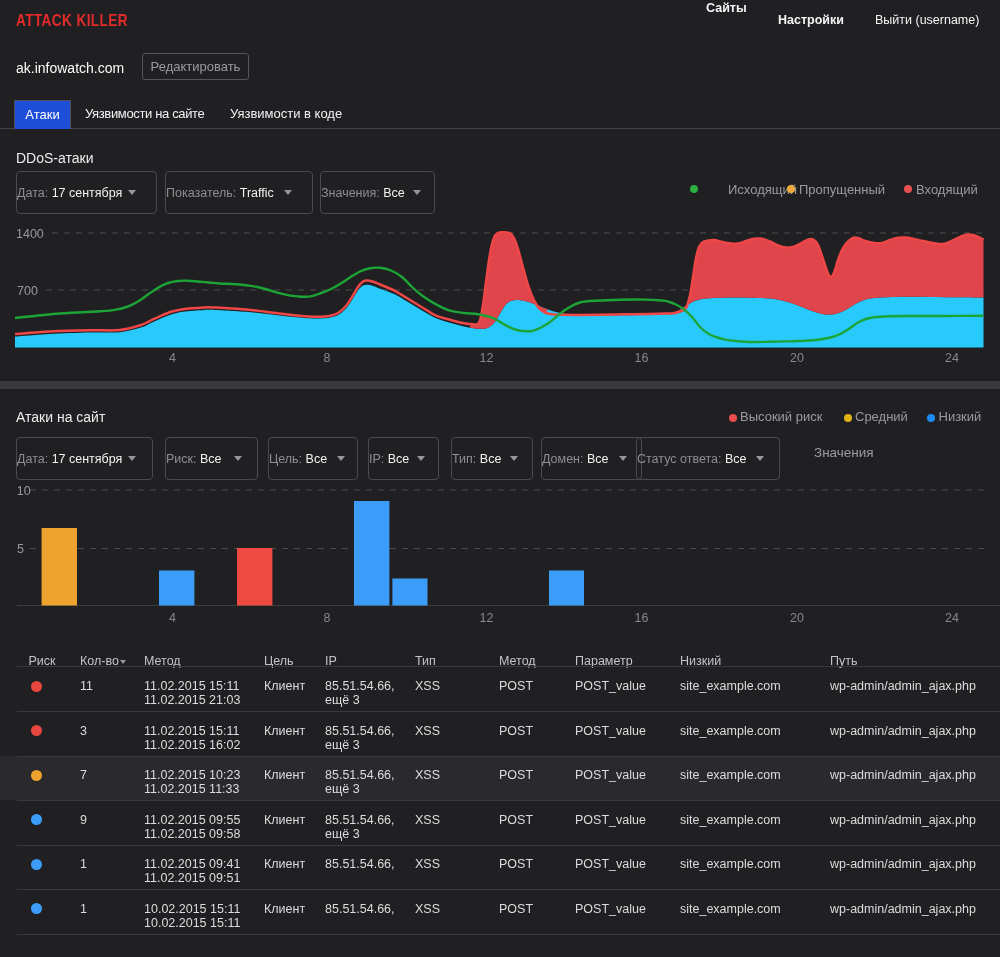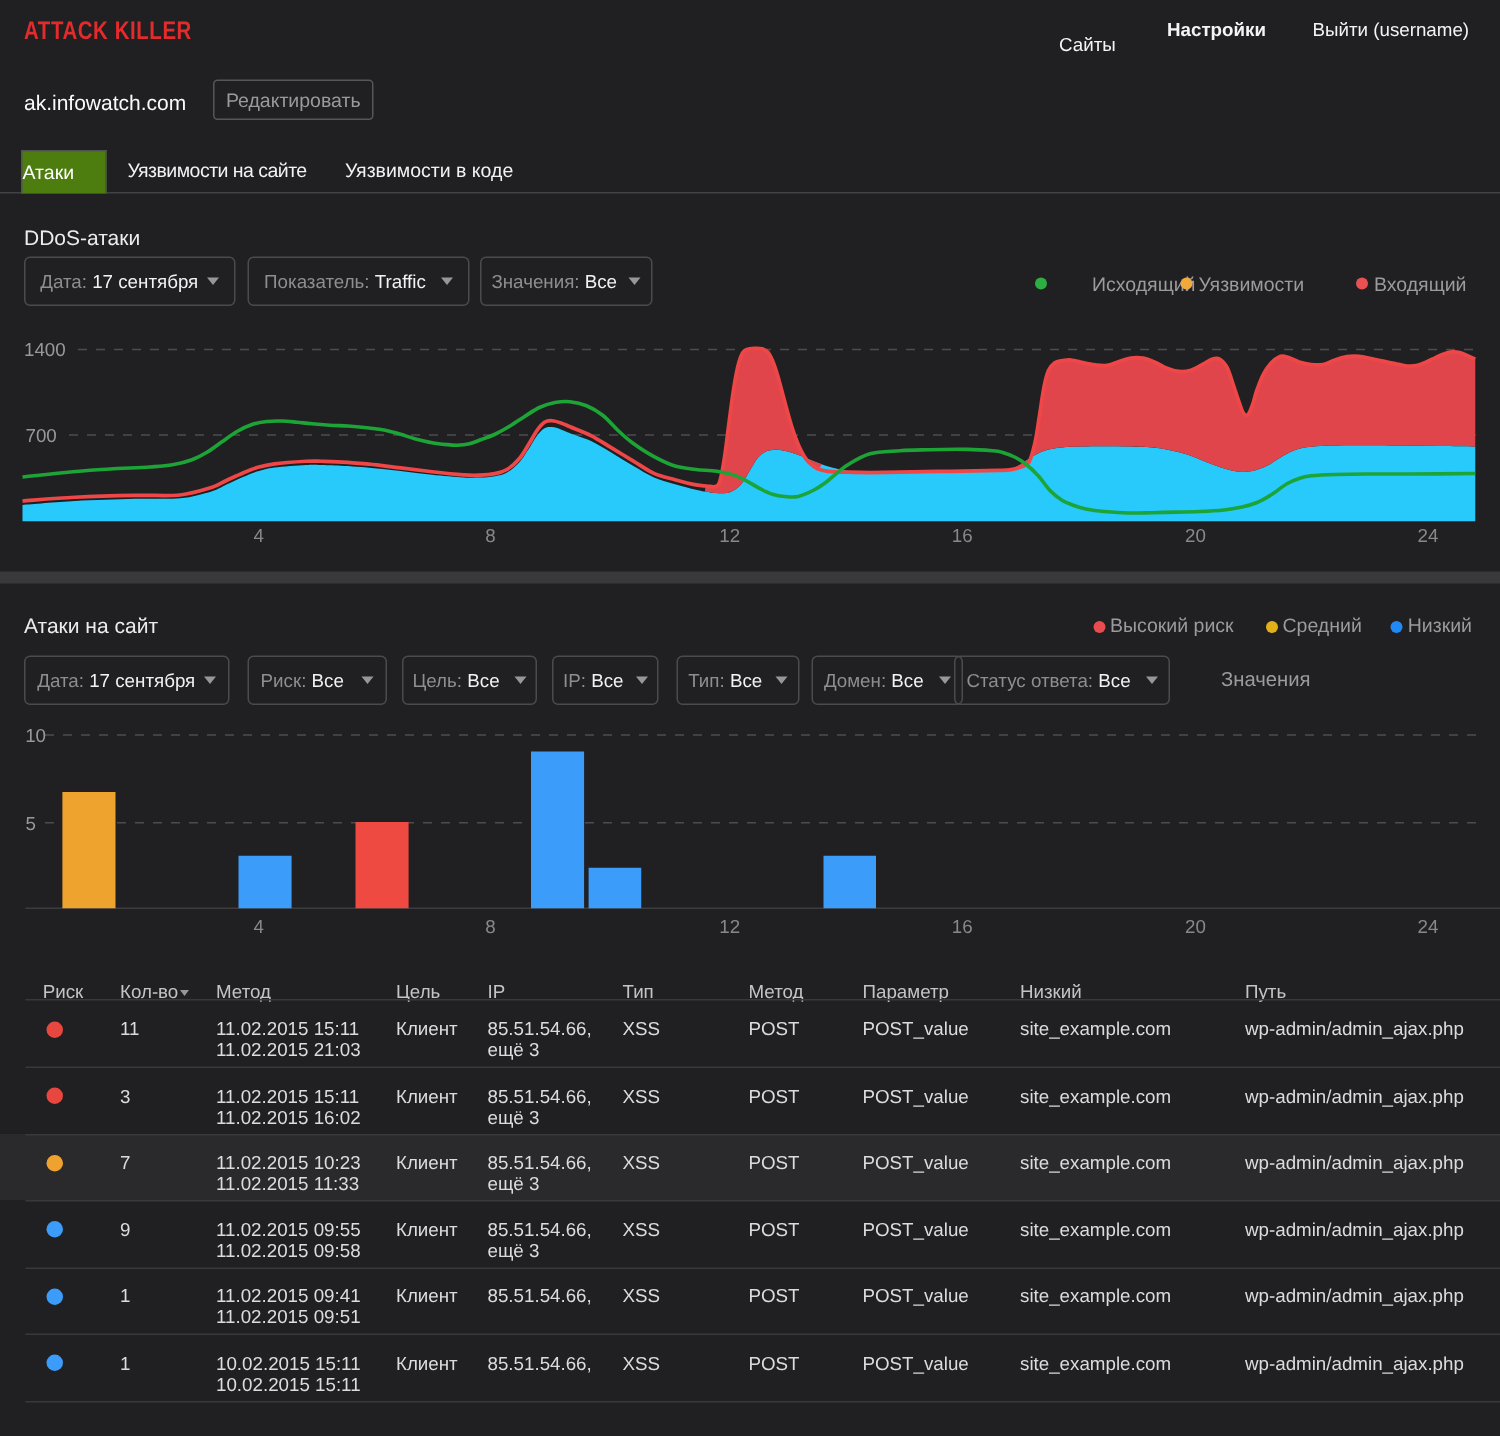--- a/index.html
+++ b/index.html
@@ -1,48 +1,48 @@
 <!DOCTYPE html>
 <html><head><meta charset="utf-8">
 <style>
 *{margin:0;padding:0;box-sizing:border-box}
 html,body{width:1000px;height:957px;background:#202022;font-family:"Liberation Sans",sans-serif;position:relative;overflow:hidden}
 .abs{position:absolute}
-.box{position:absolute;height:33px;border:1px solid #4b4b4f;border-radius:4px;color:#8e8e92;font-size:12.5px;display:flex;align-items:center;justify-content:center;white-space:pre}
+.box{position:absolute;height:43px;border:1px solid #4b4b4f;border-radius:4px;color:#8e8e92;font-size:12.5px;display:flex;align-items:center;white-space:pre}
 .caret2{width:0;height:0;border-left:4px solid transparent;border-right:4px solid transparent;border-top:5px solid #97979b;margin-left:8px}
 .box b{color:#f2f2f2;font-weight:400}
 .caret{position:absolute;width:0;height:0;border-left:4px solid transparent;border-right:4px solid transparent;border-top:5px solid #97979b}
 .dot{position:absolute;border-radius:50%}
 .lg{font-size:13px;color:#9b9b9f;position:absolute}
 .th{position:absolute;font-size:12.5px;color:#c4c4c8}
 .td{position:absolute;font-size:12.5px;color:#dcdcde;line-height:14px}
 </style></head>
 <body>
 
 <div class="abs" style="left:16px;top:11px;font-size:17px;font-weight:bold;color:#e32b2b;transform:scaleX(.8);transform-origin:0 0;letter-spacing:.5px">ATTACK KILLER</div>
-<div class="abs" style="left:706px;top:23px;font-size:12.5px;font-weight:normal;color:#f4f4f6">Сайты</div>
+<div class="abs" style="left:706px;top:1px;font-size:12.5px;font-weight:bold;color:#f4f4f6">Сайты</div>
 <div class="abs" style="left:778px;top:13px;font-size:12.5px;font-weight:bold;color:#f4f4f6">Настройки</div>
 <div class="abs" style="left:875px;top:13px;font-size:12.5px;font-weight:normal;color:#f4f4f6">Выйти (username)</div>
 
 <div class="abs" style="left:16px;top:60px;font-size:14px;color:#fafafa">ak.infowatch.com</div>
 <div class="abs" style="left:142px;top:53px;width:107px;height:27px;border:1px solid #56565a;border-radius:3px;color:#9a9a9e;font-size:13px;line-height:25px;text-align:center">Редактировать</div>
 
 <div class="abs" style="left:0;top:128px;width:1000px;height:1px;background:#434347"></div>
-<div class="abs" style="left:14px;top:100px;width:57px;height:29px;border:1px solid #525256;border-bottom:none;background:#4d7c0f;color:#fff;font-size:13px;text-align:left;line-height:28px">Атаки</div>
+<div class="abs" style="left:14px;top:100px;width:57px;height:29px;border:1px solid #525256;border-bottom:none;background:#1d4ed8;color:#fff;font-size:13px;text-align:center;line-height:28px">Атаки</div>
 <div class="abs" style="left:85px;top:106px;font-size:13px;letter-spacing:-.35px;color:#f2f2f4">Уязвимости на сайте</div>
 <div class="abs" style="left:230px;top:106px;font-size:13px;color:#f2f2f4">Уязвимости в коде</div>
 
 <div class="abs" style="left:16px;top:150px;font-size:14px;color:#ececee">DDoS-атаки</div>
 <div class="box" style="left:16px;top:171px;width:141px"><span>Дата: <b>17 сентября</b></span><span class="caret2" style="margin-left:6px"></span></div>
 <div class="box" style="left:165px;top:171px;width:148px"><span>Показатель: <b>Traffic</b></span><span class="caret2" style="margin-left:10px"></span></div>
 <div class="box" style="left:320px;top:171px;width:115px"><span>Значения: <b>Все</b></span><span class="caret2" style="margin-left:8px"></span></div>
 <span class="dot" style="left:690px;top:185px;width:8px;height:8px;background:#2cae42"></span>
 <span class="lg" style="left:728px;top:182px">Исходящий</span>
 <span class="dot" style="left:787px;top:185px;width:8px;height:8px;background:#efa93c"></span>
-<span class="lg" style="left:799px;top:182px">Уязвимости</span>
+<span class="lg" style="left:799px;top:182px">Пропущенный</span>
 <span class="dot" style="left:904px;top:185px;width:8px;height:8px;background:#e85052"></span>
 <span class="lg" style="left:916px;top:182px">Входящий</span>
 <svg class="abs" style="left:0;top:210px" width="1000" height="170" viewBox="0 0 1000 170">
 <line x1="52" y1="23" x2="984" y2="23" stroke="#4c4c50" stroke-width="1" stroke-dasharray="6 6"></line>
 <line x1="46" y1="80" x2="984" y2="80" stroke="#4c4c50" stroke-width="1" stroke-dasharray="6 6"></line>
 <text x="16" y="27.5" font-size="12.5" fill="#98989c">1400</text>
 <text x="17" y="84.5" font-size="12.5" fill="#98989c">700</text>
 <path d="M15,126.6 C20.8,126.2 37.5,124.7 50,124 C62.5,123.3 78.3,122.8 90,122.5 C101.7,122.2 111.5,123.0 120,122.2 C128.5,121.4 135.8,119.1 141,117.6 C146.2,116.1 147.5,114.6 151,113 C154.5,111.4 158.5,109.5 162,108 C165.5,106.5 168.5,105.2 172,104.2 C175.5,103.2 177.7,102.4 183,101.7 C188.3,101.0 198.8,100.3 204,100 C209.2,99.7 210.5,99.9 214,100 C217.5,100.1 219.7,100.1 225,100.4 C230.3,100.7 239.0,101.2 246,101.8 C253.0,102.4 260.0,103.2 267,104 C274.0,104.8 281.0,105.8 288,106.5 C295.0,107.2 303.7,108.0 309,108.3 C314.3,108.6 316.5,108.5 320,108.4 C323.5,108.3 327.0,108.1 330,107.5 C333.0,106.9 335.3,106.5 338,105 C340.7,103.5 343.7,101.0 346,98.5 C348.3,96.0 350.0,93.0 352,90 C354.0,87.0 356.2,82.9 358,80.5 C359.8,78.1 361.3,76.5 363,75.5 C364.7,74.5 366.2,74.6 368,74.7 C369.8,74.8 372.0,75.6 374,76.3 C376.0,77.0 376.7,77.5 380,78.8 C383.3,80.1 389.3,81.8 394,84 C398.7,86.2 403.3,89.2 408,92 C412.7,94.8 417.3,97.8 422,100.5 C426.7,103.2 431.3,106.2 436,108.3 C440.7,110.3 445.3,111.4 450,112.8 C454.7,114.2 460.3,115.6 464,116.5 C467.7,117.4 469.5,117.6 472,118 C474.5,118.4 476.5,118.8 479,118.8 C481.5,118.8 484.5,119.0 487,118 C489.5,117.0 491.8,115.4 494,113 C496.2,110.6 498.2,106.4 500,103.5 C501.8,100.6 503.3,97.5 505,95.5 C506.7,93.5 508.3,92.2 510,91.3 C511.7,90.4 513.2,90.2 515,90 C516.8,89.8 518.8,89.9 521,90.2 C523.2,90.5 525.7,91.1 528,91.8 C530.3,92.5 532.7,93.4 535,94.3 C537.3,95.2 539.5,96.3 542,97.3 C544.5,98.3 547.3,99.4 550,100.3 C552.7,101.2 555.3,101.9 558,102.5 C560.7,103.1 563.0,103.6 566,104 C569.0,104.4 572.0,104.7 576,104.9 C580.0,105.1 584.3,105.2 590,105.3 C595.7,105.4 602.5,105.4 610,105.3 C617.5,105.2 627.5,105.1 635,104.9 C642.5,104.8 649.5,104.6 655,104.4 C660.5,104.2 664.5,104.4 668,104 C671.5,103.6 673.7,102.9 676,102 C678.3,101.1 680.0,99.8 682,98.5 C684.0,97.2 686.0,95.7 688,94.5 C690.0,93.3 692.0,92.1 694,91.3 C696.0,90.5 697.7,90.0 700,89.5 C702.3,89.0 704.7,88.6 708,88.3 C711.3,88.0 715.3,87.8 720,87.7 C724.7,87.6 730.7,87.5 736,87.5 C741.3,87.5 746.7,87.6 752,87.7 C757.3,87.8 764.0,88.0 768,88.3 C772.0,88.6 773.3,88.8 776,89.3 C778.7,89.8 781.3,90.3 784,91 C786.7,91.7 789.3,92.3 792,93.2 C794.7,94.1 797.3,95.2 800,96.3 C802.7,97.3 805.5,98.5 808,99.5 C810.5,100.5 812.7,101.3 815,102 C817.3,102.7 819.8,103.5 822,103.9 C824.2,104.3 826.0,104.5 828,104.6 C830.0,104.6 832.0,104.5 834,104.2 C836.0,103.9 838.0,103.2 840,102.5 C842.0,101.8 844.0,100.9 846,99.8 C848.0,98.7 850.0,97.2 852,96 C854.0,94.8 856.0,93.5 858,92.5 C860.0,91.5 862.0,90.6 864,89.9 C866.0,89.2 867.3,88.8 870,88.4 C872.7,88.0 875.7,87.7 880,87.4 C884.3,87.2 890.7,87.0 896,86.9 C901.3,86.8 905.3,86.8 912,86.8 C918.7,86.8 928.0,86.9 936,87 C944.0,87.1 952.1,87.2 960,87.3 C967.9,87.4 979.6,87.5 983.5,87.6 L983.5,137.5 L15,137.5 Z" fill="#28c9fb"></path>
 <path d="M470,117.62 C470.2,117.0 469.8,114.5 471,114 C472.2,113.5 475.5,115.0 477,114.4 C478.5,113.8 479.0,113.7 480,110.5 C481.0,107.3 482.0,101.4 483,95 C484.0,88.6 485.0,79.5 486,72 C487.0,64.5 488.0,56.3 489,50 C490.0,43.7 491.0,38.1 492,34 C493.0,29.9 494.0,27.3 495,25.5 C496.0,23.7 496.7,23.5 498,23 C499.3,22.5 501.3,22.4 503,22.3 C504.7,22.2 506.5,22.2 508,22.6 C509.5,23.1 510.7,23.3 512,25 C513.3,26.7 514.7,29.5 516,33 C517.3,36.5 518.7,41.3 520,46 C521.3,50.7 522.7,56.2 524,61 C525.3,65.8 526.7,70.8 528,75 C529.3,79.2 530.7,82.8 532,86 C533.3,89.2 534.7,91.8 536,94 C537.3,96.2 538.5,97.6 540,99 C541.5,100.4 543.7,102.4 545,102.5 C546.3,102.6 547.5,100.0 548,99.55 L548,99.6 C547.0,99.2 544.2,98.2 542,97.3 C539.8,96.4 537.3,95.2 535,94.3 C532.7,93.4 530.3,92.5 528,91.8 C525.7,91.1 523.2,90.5 521,90.2 C518.8,89.9 516.8,89.8 515,90 C513.2,90.2 511.7,90.4 510,91.3 C508.3,92.2 506.7,93.5 505,95.5 C503.3,97.5 501.8,100.6 500,103.5 C498.2,106.4 496.2,110.6 494,113 C491.8,115.4 489.5,117.0 487,118 C484.5,119.0 481.5,118.8 479,118.8 C476.5,118.8 473.5,118.2 472,118 C470.5,117.8 470.3,117.7 470,117.62 Z" fill="#e0454b"></path>
 <path d="M676,102.0 C676.7,101.9 678.3,102.2 680,101.5 C681.7,100.8 684.3,100.8 686,98 C687.7,95.2 688.8,90.2 690,85 C691.2,79.8 692.0,73.2 693,67 C694.0,60.8 695.0,53.0 696,48 C697.0,43.0 697.8,39.7 699,37 C700.2,34.3 701.5,33.1 703,32 C704.5,30.9 706.2,30.8 708,30.5 C709.8,30.2 711.7,29.8 714,30 C716.3,30.2 719.3,31.2 722,31.8 C724.7,32.4 727.3,33.0 730,33.3 C732.7,33.6 735.3,34.0 738,33.6 C740.7,33.2 743.3,31.8 746,31 C748.7,30.2 751.3,29.1 754,28.7 C756.7,28.3 759.3,28.3 762,28.8 C764.7,29.3 767.3,30.4 770,31.5 C772.7,32.6 775.3,34.5 778,35.5 C780.7,36.5 783.3,37.4 786,37.6 C788.7,37.8 791.3,37.6 794,36.8 C796.7,36.0 799.7,34.0 802,32.8 C804.3,31.6 806.2,30.2 808,29.6 C809.8,29.0 811.3,28.5 813,29.4 C814.7,30.3 816.5,32.2 818,35 C819.5,37.8 820.7,42.2 822,46 C823.3,49.8 824.8,54.8 826,58 C827.2,61.2 828.0,64.1 829,65.5 C830.0,66.9 831.0,67.4 832,66.5 C833.0,65.6 834.0,62.8 835,60 C836.0,57.2 836.8,53.3 838,50 C839.2,46.7 840.5,42.9 842,40 C843.5,37.1 845.2,34.5 847,32.5 C848.8,30.5 851.2,28.6 853,27.8 C854.8,27.1 855.8,27.4 858,28 C860.2,28.6 863.3,30.5 866,31.3 C868.7,32.1 871.3,32.7 874,33 C876.7,33.3 879.3,33.5 882,33 C884.7,32.5 887.3,30.9 890,30 C892.7,29.1 895.3,28.2 898,27.8 C900.7,27.4 903.3,27.4 906,27.6 C908.7,27.8 911.3,28.5 914,29 C916.7,29.5 919.3,30.2 922,30.8 C924.7,31.4 927.3,31.9 930,32.4 C932.7,32.9 935.5,33.8 938,34 C940.5,34.2 942.8,34.1 945,33.6 C947.2,33.1 949.0,32.2 951,31.3 C953.0,30.4 955.0,29.3 957,28.4 C959.0,27.5 961.2,26.4 963,25.8 C964.8,25.2 966.3,24.7 968,24.6 C969.7,24.5 971.3,24.6 973,25 C974.7,25.4 976.2,26.2 978,27 C979.8,27.8 982.6,29.1 983.5,29.5 L983.5,87.6 C979.6,87.5 967.9,87.4 960,87.3 C952.1,87.2 944.0,87.1 936,87 C928.0,86.9 918.7,86.8 912,86.8 C905.3,86.8 901.3,86.8 896,86.9 C890.7,87.0 884.3,87.2 880,87.4 C875.7,87.7 872.7,88.0 870,88.4 C867.3,88.8 866.0,89.2 864,89.9 C862.0,90.6 860.0,91.5 858,92.5 C856.0,93.5 854.0,94.8 852,96 C850.0,97.2 848.0,98.7 846,99.8 C844.0,100.9 842.0,101.8 840,102.5 C838.0,103.2 836.0,103.9 834,104.2 C832.0,104.5 830.0,104.6 828,104.6 C826.0,104.5 824.2,104.3 822,103.9 C819.8,103.5 817.3,102.7 815,102 C812.7,101.3 810.5,100.5 808,99.5 C805.5,98.5 802.7,97.3 800,96.3 C797.3,95.2 794.7,94.1 792,93.2 C789.3,92.3 786.7,91.7 784,91 C781.3,90.3 778.7,89.8 776,89.3 C773.3,88.8 772.0,88.6 768,88.3 C764.0,88.0 757.3,87.8 752,87.7 C746.7,87.6 741.3,87.5 736,87.5 C730.7,87.5 724.7,87.6 720,87.7 C715.3,87.8 711.3,88.0 708,88.3 C704.7,88.6 702.3,89.0 700,89.5 C697.7,90.0 696.0,90.5 694,91.3 C692.0,92.1 690.0,93.3 688,94.5 C686.0,95.7 684.0,97.2 682,98.5 C680.0,99.8 677.0,101.4 676,102 Z" fill="#e0454b"></path>

